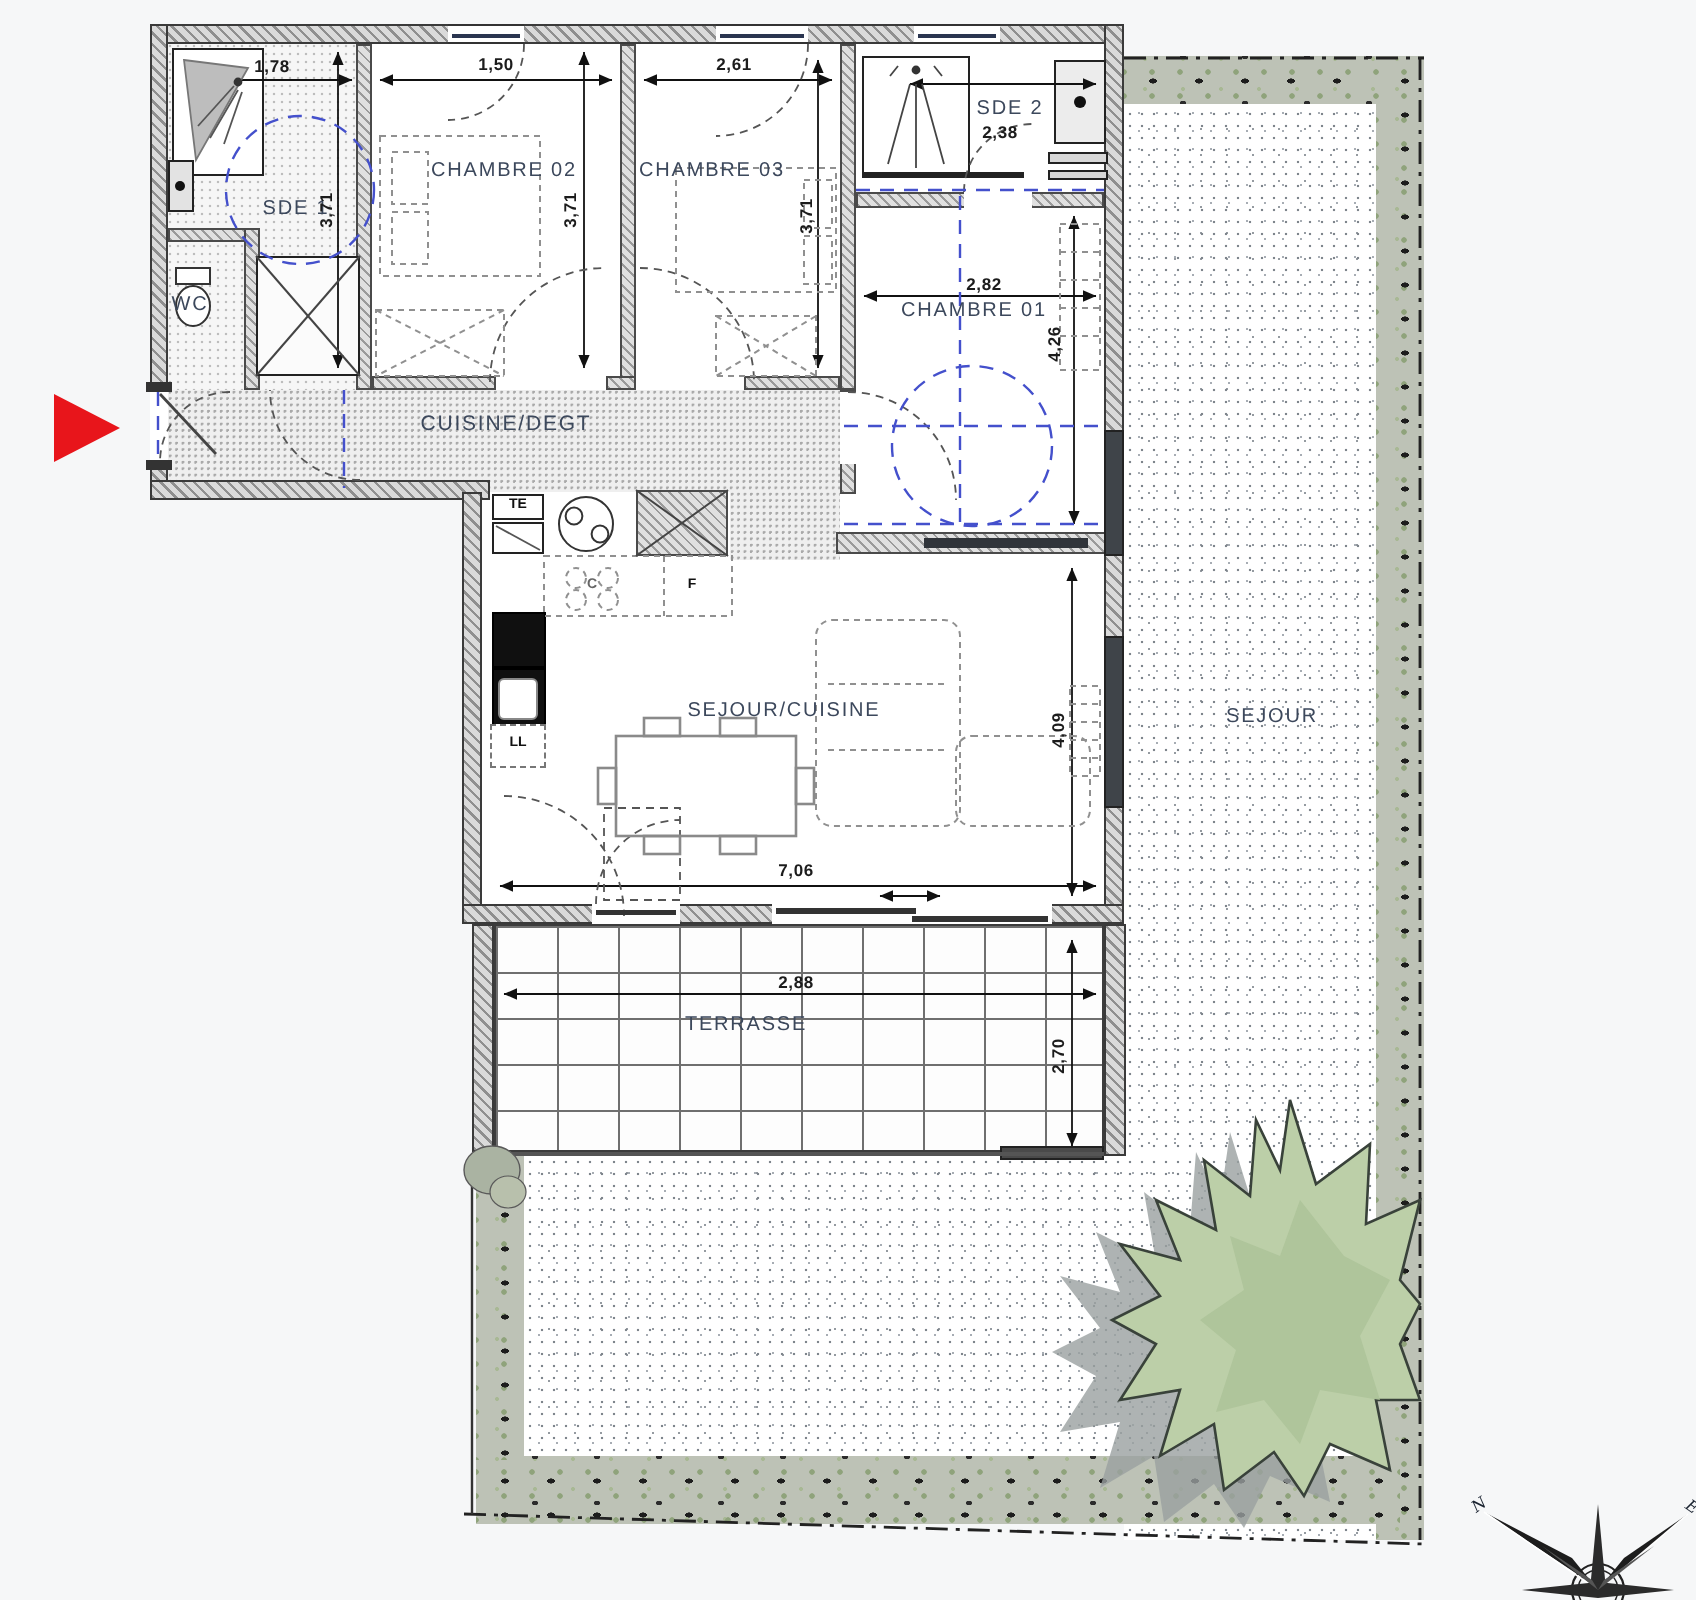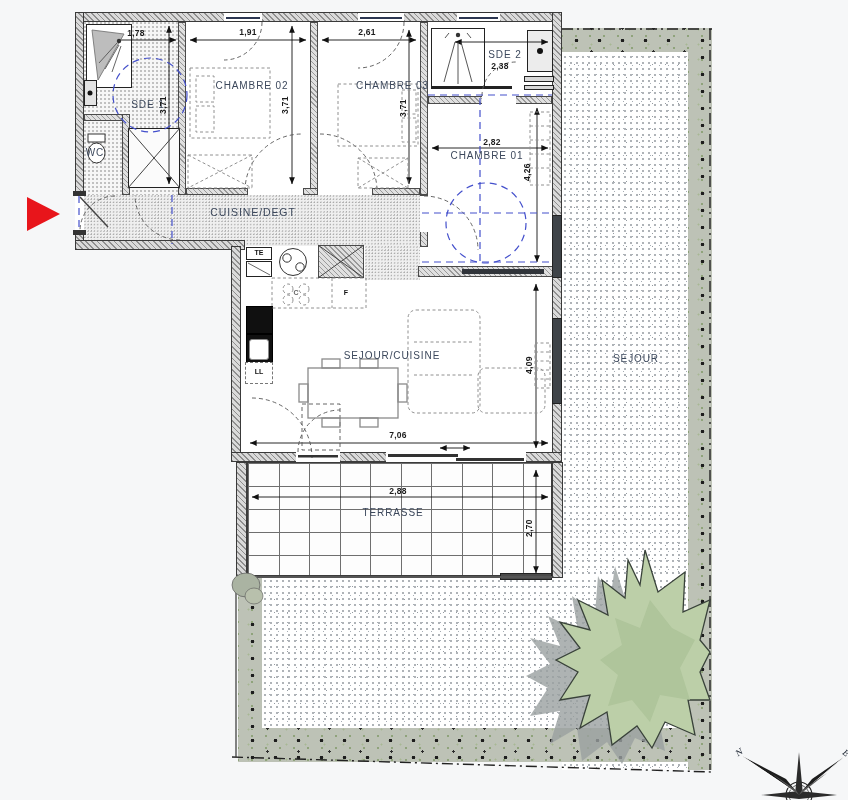--- a/index.html
+++ b/index.html
@@ -303,31 +303,31 @@
       <polygon points="837,795 799,791 799,799" fill="#2b2b2b"></polygon>
       <polygon points="771,773 796,790 799,795" fill="#555"></polygon>
       <polygon points="827,773 802,790 799,795" fill="#555"></polygon>
     </g>
   </svg>
 
   <div class="abs arrow-entrance" style="left:27px;top:197px;"></div>
 
   <div class="lbl" style="left:108px;top:83px;width:80px;margin-top:16px;">SDE 1</div>
   <div class="lbl" style="left:192px;top:80px;width:120px;">CHAMBRE 02</div>
-  <div class="lbl" style="left:309px;top:80px;width:120px;text-align:right;">CHAMBRE 03</div>
+  <div class="lbl" style="left:296px;top:80px;width:120px;">CHAMBRE 03</div>
   <div class="lbl" style="left:475px;top:49px;width:60px;">SDE 2</div>
   <div class="lbl" style="left:427px;top:150px;width:120px;">CHAMBRE 01</div>
   <div class="lbl" style="left:75px;top:147px;width:40px;">WC</div>
   <div class="lbl lbl-sm" style="left:193px;top:206px;width:120px;">CUISINE/DEGT</div>
   <div class="lbl" style="left:322px;top:350px;width:140px;">SEJOUR/CUISINE</div>
-  <div class="lbl" style="left:333px;top:507px;width:120px;">TERRASSE</div>
+  <div class="lbl" style="left:313px;top:507px;width:120px;">TERRASSE</div>
   <div class="lbl" style="left:576px;top:353px;width:120px;">SEJOUR</div>
 
   <div class="dim" style="left:116px;top:28px;">1,78</div>
-  <div class="dim" style="left:228px;top:27px;">1,91</div>
+  <div class="dim" style="left:228px;top:27px;">1,50</div>
   <div class="dim" style="left:347px;top:27px;">2,61</div>
   <div class="dim" style="left:480px;top:29px;margin-top:32px;">2,38</div>
   <div class="dim dimv" style="left:143px;top:100px;">3,71</div>
   <div class="dim dimv" style="left:265px;top:100px;">3,71</div>
   <div class="dim dimv" style="left:383px;top:103px;">3,71</div>
   <div class="dim" style="left:472px;top:137px;">2,82</div>
   <div class="dim dimv" style="left:507px;top:167px;">4,26</div>
   <div class="dim dimv" style="left:509px;top:360px;">4,09</div>
   <div class="dim" style="left:378px;top:430px;">7,06</div>
   <div class="dim" style="left:378px;top:486px;">2,88</div>

